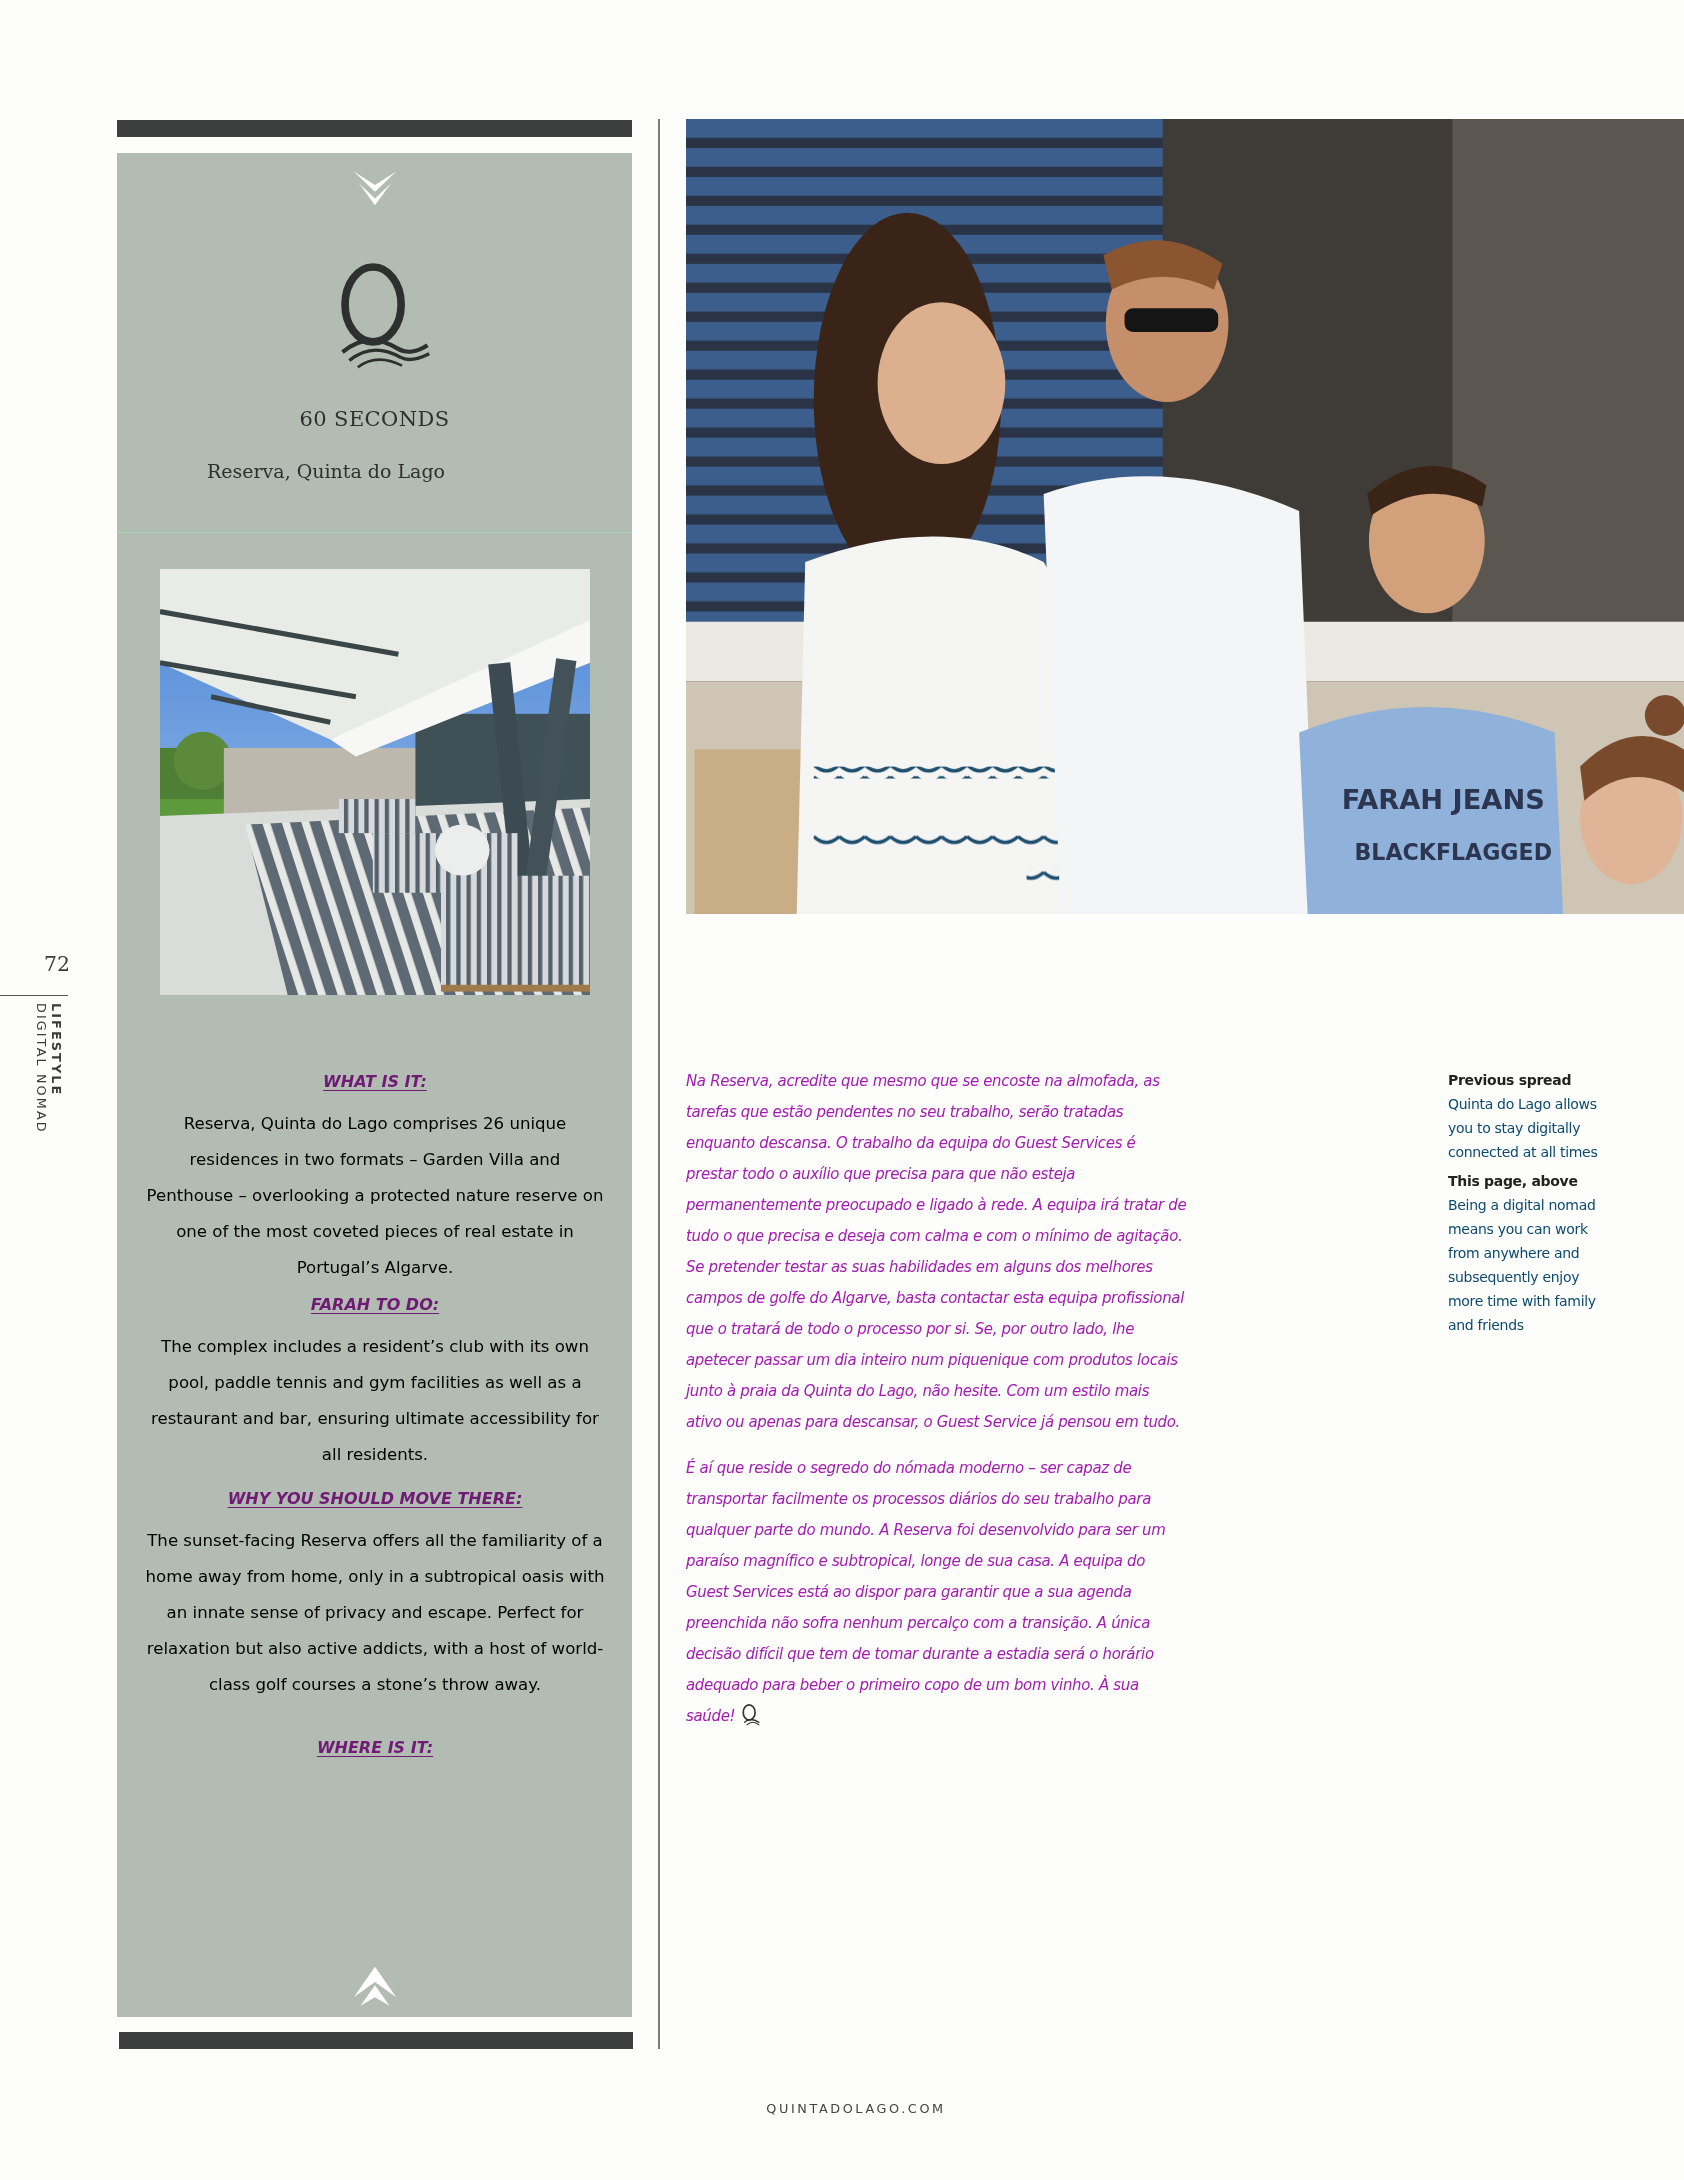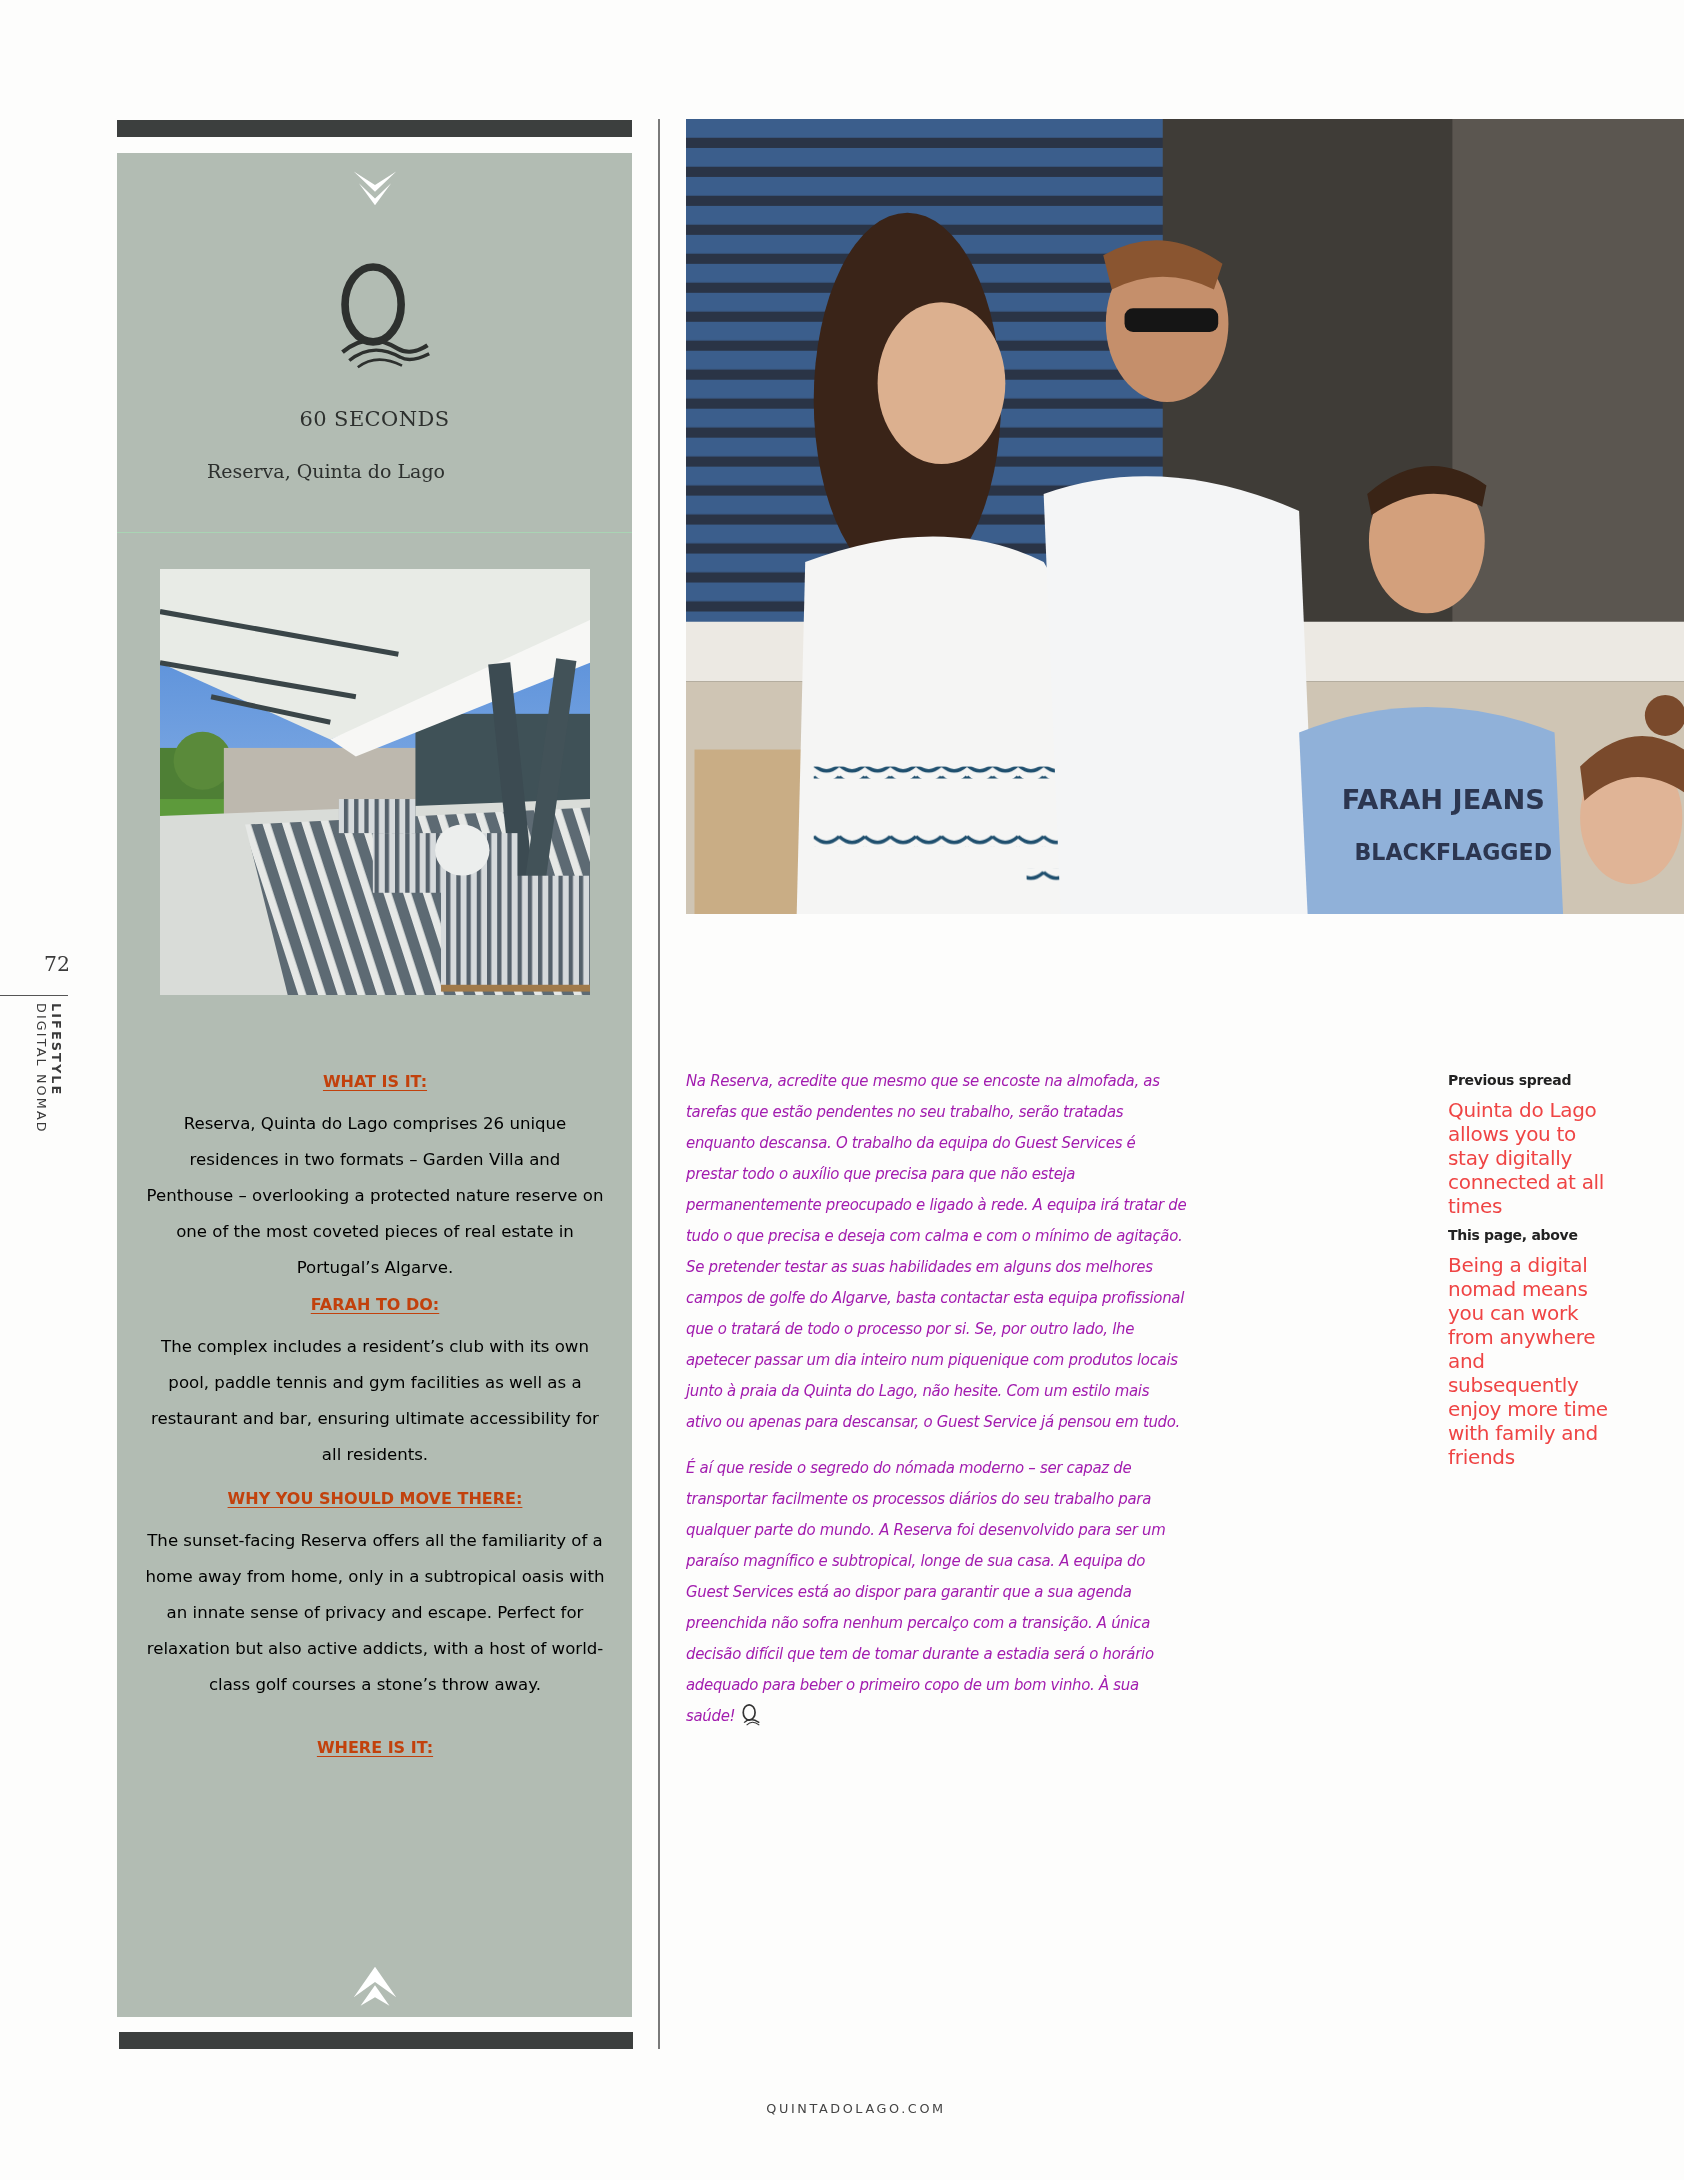--- a/index.html
+++ b/index.html
@@ -31,43 +31,43 @@
   .q-logo { left: 317px; top: 260px; width: 119px; height: 111px; }
   .panel-title { left: 117px; top: 407px; width: 515px; text-align: center;
     font-family: "DejaVu Serif", serif; font-size: 21px; letter-spacing: 0.4px; color: #2d302e; }
   .panel-sub { left: 117px; top: 460px; width: 418px; text-align: center;
     font-family: "DejaVu Serif", serif; font-size: 19px; color: #2d302e; }
   .panel-hairline { left: 117px; top: 532px; width: 515px; height: 0.9px; background: #a9d4b4; }
 
   .villa-photo { left: 160px; top: 569px; width: 430px; height: 426px; overflow: hidden; }
 
   .section { left: 145px; width: 460px; text-align: center; }
-  .section h3 { margin: 0 0 15.3px 0; font-size: 16px; font-weight: bold;
-    text-decoration: underline; text-underline-offset: 2.6px; color: #c2410c; }
+  .section h3 { margin: 0 0 15.3px 0; font-size: 16px; font-style: italic; font-weight: bold;
+    text-decoration: underline; text-underline-offset: 2.6px; color: #701a75; }
   .section p { margin: 0; font-size: 16.6px; line-height: 36px; color: #000000; }
   .sec-0 { top: 1072px; }
   .sec-1 { top: 1295px; }
   .sec-2 { top: 1489px; }
   .sec-3 { top: 1738px; }
 
   .divider { left: 658px; top: 119px; width: 1.7px; height: 1930px; background: #7a7a7a; }
 
   
   .family-photo { left: 686px; top: 119px; width: 998px; height: 795px; overflow: hidden; }
 
   
   .body-copy { left: 686px; top: 1065px; width: 503px; }
   .body-copy p { margin: 0 0 15.3px 0; font-family: "DejaVu Sans", sans-serif; font-style: italic;
     font-size: 16.6px; line-height: 31px; color: #a21caf; font-stretch: condensed; letter-spacing: -0.3px; }
   .q-inline { display: inline-block; width: 22px; height: 22px; vertical-align: -4.3px; margin-left: 3.4px; }
 
   
   .captions { left: 1448px; top: 1068px; width: 170px; }
   .captions .cap-h { font-size: 14px; font-weight: bold; color: #222; line-height: 24px; letter-spacing: -0.3px; }
-  .captions .cap-b { font-size: 20px; color: #ef4444; line-height: 24px; letter-spacing: -0.3px; margin-bottom: 5.1px; margin-top: 6px; }
+  .captions .cap-b { font-size: 14px; color: #0c4a6e; line-height: 24px; letter-spacing: -0.3px; margin-bottom: 5.1px; }
 
   .footer-url { left: 0; top: 2101px; width: 1712px; text-align: center;
     font-size: 12.8px; letter-spacing: 2.6px; color: #444; }
 </style>
 </head>
 <body>
 
 <div class="abs folio-num">72</div>
 <div class="abs folio-rule"></div>
 <div class="abs folio-section">

